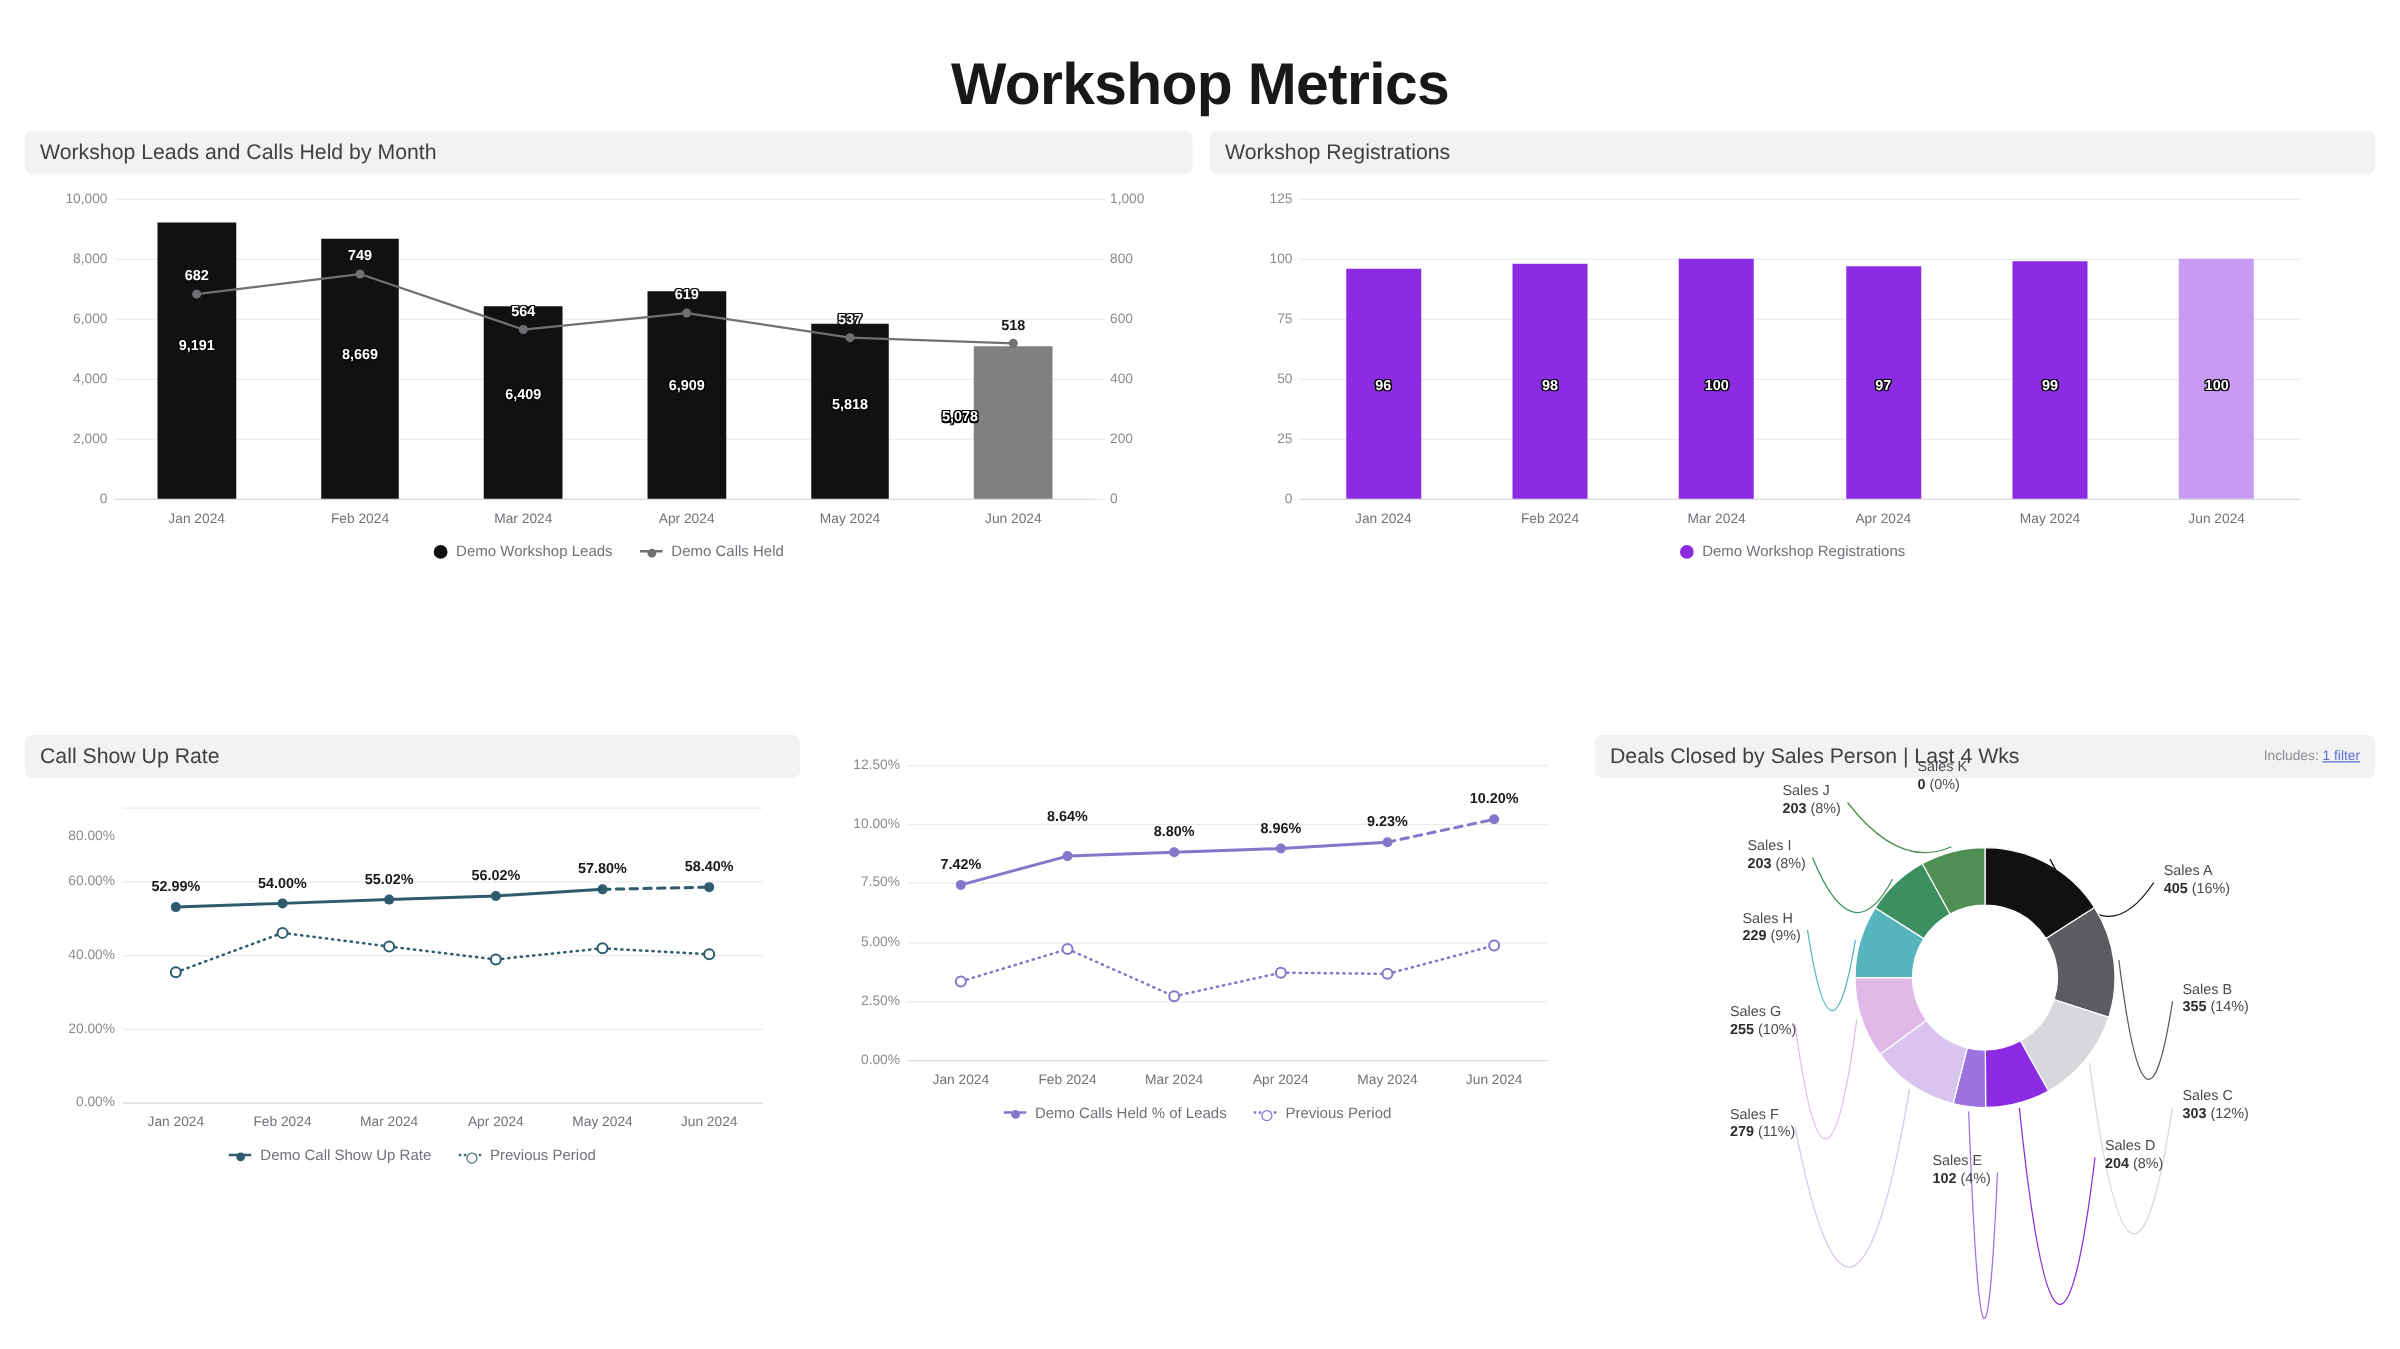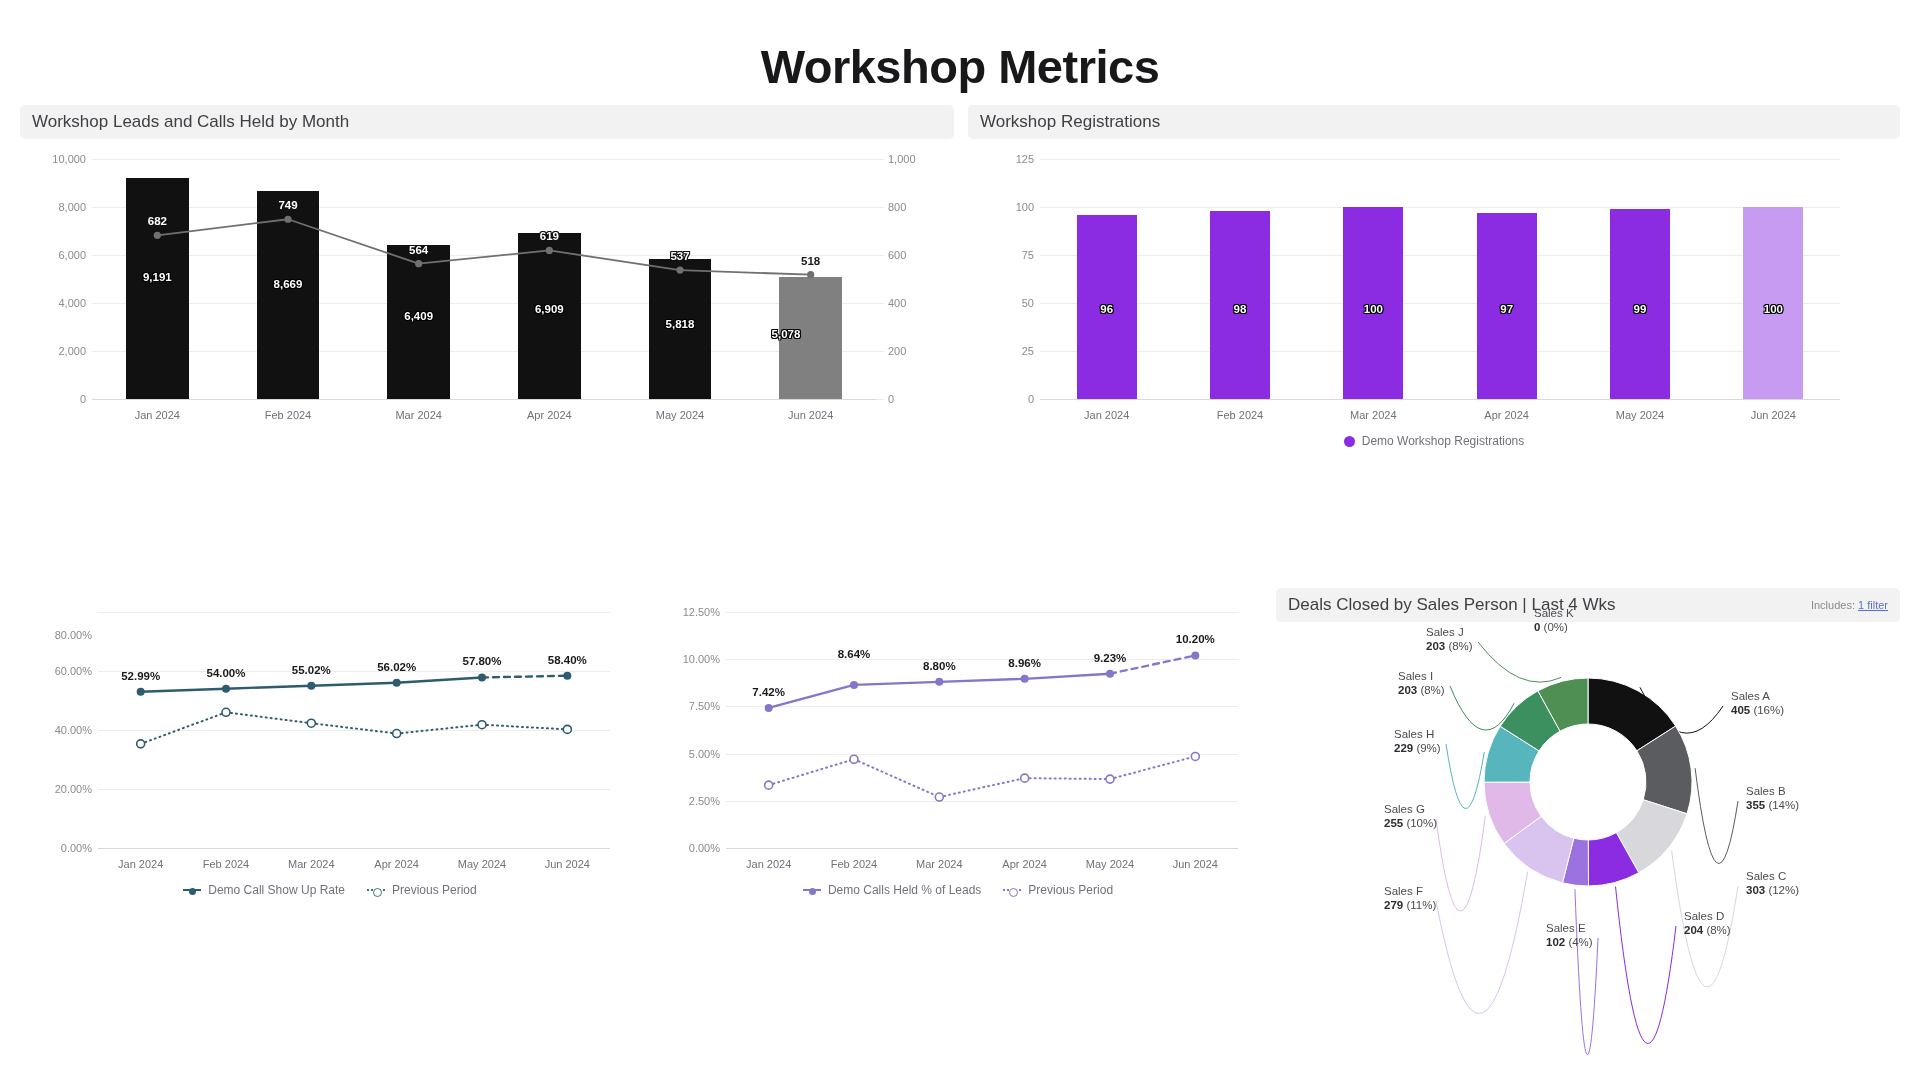--- a/index.html
+++ b/index.html
@@ -106,40 +106,50 @@
         <div class="barlabel" style="left:137.33333333333331px; top:132.06128px;">9,191</div>
         <div class="bar" style="left:236.64000000000001px; top:51.94399999999999px; width:62.71999999999999px; height:208.056px; background:#111111;"></div>
         <div class="barlabel" style="left:268px; top:139.32752px;">8,669</div>
         <div class="bar" style="left:367.3066666666666px; top:106.184px; width:62.71999999999999px; height:153.816px; background:#111111;"></div>
         <div class="barlabel" style="left:398.66666666666663px; top:170.78672px;">6,409</div>
         <div class="bar" style="left:497.97333333333324px; top:94.184px; width:62.71999999999999px; height:165.816px; background:#111111;"></div>
         <div class="barlabel" style="left:529.3333333333333px; top:163.82672px;">6,909</div>
         <div class="bar" style="left:628.64px; top:120.368px; width:62.71999999999999px; height:139.632px; background:#111111;"></div>
         <div class="barlabel" style="left:660px; top:179.01344px;">5,818</div>
         <div class="bar" style="left:759.3066666666666px; top:138.128px; width:62.71999999999999px; height:121.87200000000001px; background:#808080;"></div>
-        <div class="barlabel" style="left:766px; top:189.31423999999998px;text-align:center;">5,078</div>
+        <div class="barlabel" style="left:748px; top:189.31423999999998px;text-align:center;">5,078</div>
         <svg style="position:absolute; left:0; top:0; width:934px; height:300px;">
           <line x1="137.33333333333331" y1="96.32" x2="268" y2="80.24000000000001" stroke="#6f7074" stroke-width="1.8"></line>
           <line x1="268" y1="80.24000000000001" x2="398.66666666666663" y2="124.64000000000001" stroke="#6f7074" stroke-width="1.8"></line>
           <line x1="398.66666666666663" y1="124.64000000000001" x2="529.3333333333333" y2="111.44" stroke="#6f7074" stroke-width="1.8"></line>
           <line x1="529.3333333333333" y1="111.44" x2="660" y2="131.12" stroke="#6f7074" stroke-width="1.8"></line>
           <line x1="660" y1="131.12" x2="790.6666666666666" y2="135.68" stroke="#6f7074" stroke-width="1.8"></line>
           <circle cx="137.33333333333331" cy="96.32" r="3.6" fill="#6f7074"></circle>
           <circle cx="268" cy="80.24000000000001" r="3.6" fill="#6f7074"></circle>
           <circle cx="398.66666666666663" cy="124.64000000000001" r="3.6" fill="#6f7074"></circle>
           <circle cx="529.3333333333333" cy="111.44" r="3.6" fill="#6f7074"></circle>
           <circle cx="660" cy="131.12" r="3.6" fill="#6f7074"></circle>
           <circle cx="790.6666666666666" cy="135.68" r="3.6" fill="#6f7074"></circle>
         </svg>
         <div class="ptlabel outlined" style="left:137.33333333333331px; top:76.32px;text-align:right;">682</div>
         <div class="ptlabel outlined" style="left:268px; top:60.24000000000001px;">749</div>
         <div class="ptlabel outlined" style="left:398.66666666666663px; top:104.64000000000001px;">564</div>
         <div class="ptlabel outlined" style="left:529.3333333333333px; top:91.44px;">619</div>
         <div class="ptlabel outlined" style="left:660px; top:111.12px;">537</div>
         <div class="ptlabel " style="left:790.6666666666666px; top:115.68px;">518</div>
+        <div class="legend" style="top:295px; left:0;">
+          <div class="legend-item">
+            <span class="lg-dot" style="background:#111"></span>
+            <span class="legend-label">Demo Workshop Leads</span>
+          </div>
+          <div class="legend-item">
+            <span class="lg-line "></span>
+            <span class="legend-label">Demo Calls Held</span>
+          </div>
+        </div>
       </div>
   </div>
 
   <div class="panel" style="left:968px; top:105px; width:932px; height:380px;">
     <div class="panel-head">
       <span class="panel-title">Workshop Registrations</span>
     </div>
     <div class="plot" id="plot-regs" style="height: 340px; position: relative;">
         <div class="axisline" style="left:72px; top:260px; width:800px;"></div>
         <div class="ytick" style="left:14px; top:260px; width:52px;">0</div>
@@ -174,20 +184,23 @@
         <div class="legend" style="top:295px; left:0;">
           <div class="legend-item">
             <span class="lg-dot" style="background:#8b2be2"></span>
             <span class="legend-label">Demo Workshop Registrations</span>
           </div>
         </div>
       </div>
   </div>
 
   <div class="panel" style="left:20px; top:588px; width:620px; height:380px;">
+    <div class="panel-head">
+      <span class="panel-title">Call Show Up Rate</span>
+    </div>
     <div class="plot" id="plot-showup" style="height: 340px; position: relative;">
         <div class="axisline" style="left:78px; top:260px; width:512px;"></div>
         <div class="ytick" style="left:20px; top:260px; width:52px;">0.00%</div>
         <div class="gridline" style="left:78px; top:201px; width:512px;"></div>
         <div class="ytick" style="left:20px; top:201px; width:52px;">20.00%</div>
         <div class="gridline" style="left:78px; top:142px; width:512px;"></div>
         <div class="ytick" style="left:20px; top:142px; width:52px;">40.00%</div>
         <div class="gridline" style="left:78px; top:83px; width:512px;"></div>
         <div class="ytick" style="left:20px; top:83px; width:52px;">60.00%</div>
         <div class="gridline" style="left:78px; top:24px; width:512px;"></div>

